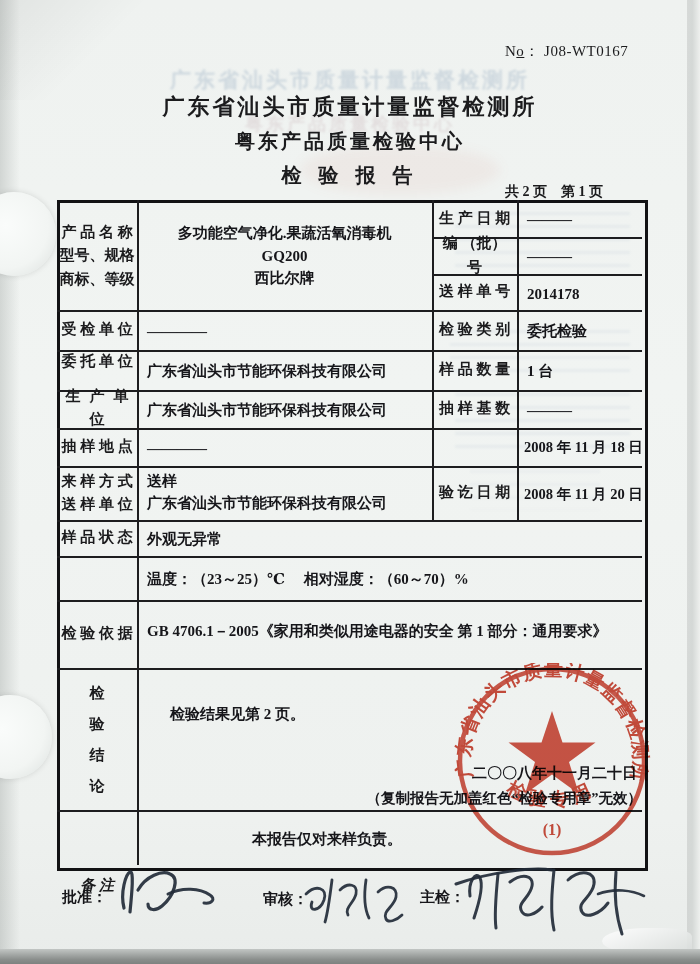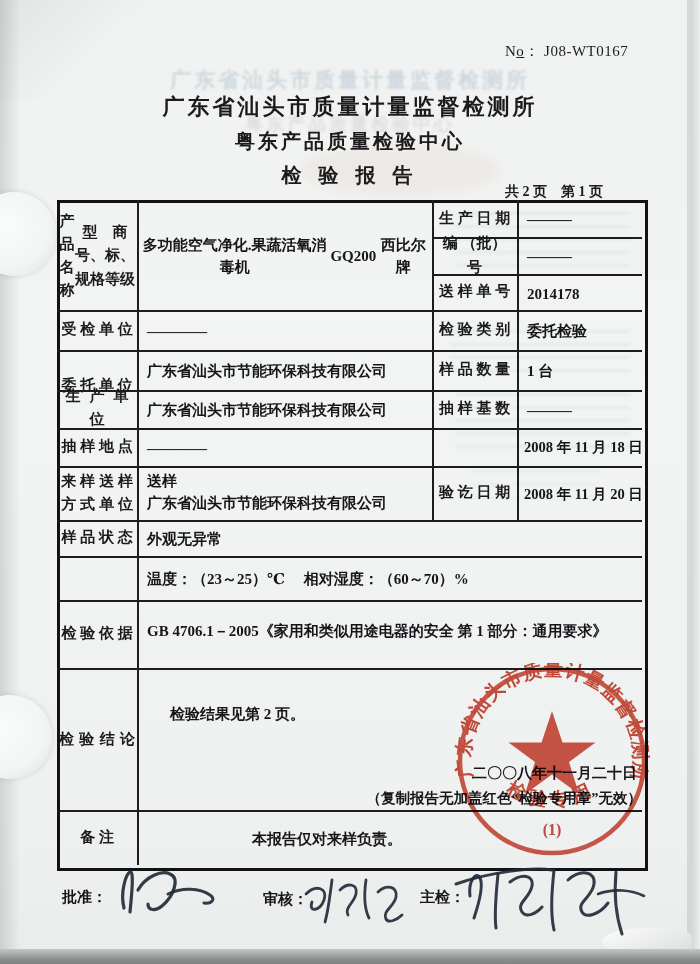--- a/index.html
+++ b/index.html
@@ -7,21 +7,21 @@
     position:relative;width:700px;height:964px;overflow:hidden;
     background:linear-gradient(180deg,#eff2f0 0%,#f1f4f2 40%,#eef1ef 85%,#e9ecea 100%);
     font-family:"Liberation Serif","DejaVu Serif",serif;color:#1b1b1d;
   }
   .abs{position:absolute;}
   .hl{position:absolute;height:1.5px;background:#1d1d1f;}
   .vl{position:absolute;width:1.5px;background:#1d1d1f;}
   .lbl{position:absolute;font-size:15px;font-weight:bold;color:#1b1b1d;
        display:flex;align-items:center;justify-content:center;text-align:center;line-height:1.55;}
   .val{position:absolute;font-size:15px;font-weight:600;color:#16161a;line-height:1.5;}
-  .ctr{display:flex;align-items:center;justify-content:center;text-align:center;}
+  .ctr{display:flex;flex-direction:column;align-items:center;justify-content:center;text-align:right;}
   .ghost{position:absolute;width:100%;text-align:center;font-weight:bold;pointer-events:none;}
   .smudge{position:absolute;opacity:.55;filter:blur(1.1px);pointer-events:none;
           background:repeating-linear-gradient(180deg,rgba(96,122,162,.13) 0 3px,rgba(96,122,162,0) 3px 13px);}
   .edgeL{position:absolute;left:0;top:0;width:20px;height:100%;
          background:linear-gradient(90deg,rgba(70,80,76,.18),rgba(70,80,76,0));}
   .hole{position:absolute;border-radius:50%;
         background:radial-gradient(circle at 40% 40%, #fafcfb 0%, #f2f5f3 60%, #e3e7e5 85%, rgba(0,0,0,.10) 100%);
         box-shadow:0 0 6px rgba(0,0,0,.12);}
   .band-bottom{position:absolute;left:0;bottom:0;width:100%;height:15px;
         background:linear-gradient(180deg,#c2c6c4,#8a8e8c 70%,#7e8280);}
@@ -98,21 +98,21 @@
 
   <div class="lbl" style="left:434px;top:200px;width:81px;height:37px;">生 产 日 期</div>
   <div class="val" style="left:527px;top:208px;">———</div>
   <div class="lbl" style="left:434px;top:237px;width:81px;height:37px;">编 （批） 号</div>
   <div class="val" style="left:527px;top:245px;">———</div>
   <div class="lbl" style="left:434px;top:274px;width:81px;height:36px;">送 样 单 号</div>
   <div class="val" style="left:527px;top:283px;">2014178</div>
 
   <div class="lbl" style="left:59px;top:310px;width:76px;height:40px;">受 检 单 位</div>
   <div class="val" style="left:147px;top:320px;">————</div>
-  <div class="lbl" style="left:59px;top:358px;width:76px;height:56px;text-align:right;">委 托 单 位</div>
+  <div class="lbl" style="left:59px;top:334px;width:76px;height:56px;text-align:right;">委 托 单 位</div>
   <div class="val" style="left:147px;top:360px;font-weight:bold;">广东省汕头市节能环保科技有限公司</div>
   <div class="lbl" style="left:59px;top:390px;width:76px;height:38px;font-family:Liberation Mono, monospace;">生 产 单 位</div>
   <div class="val" style="left:147px;top:399px;font-weight:bold;">广东省汕头市节能环保科技有限公司</div>
   <div class="lbl" style="left:59px;top:428px;width:76px;height:38px;">抽 样 地 点</div>
   <div class="val" style="left:147px;top:437px;">————</div>
 
   <div class="lbl ctr" style="left:59px;top:470px;width:76px;height:46px;">
     <span>来 样 方 式</span>
     <span>送 样 单 位</span>
   </div>
@@ -138,21 +138,21 @@
   <div class="lbl ctr" style="left:59px;top:682px;width:76px;height:116px;justify-content:space-between;">
     <span>检</span>
     <span>验</span>
     <span>结</span>
     <span>论</span>
   </div>
   <div class="val" style="left:170px;top:703px;">检验结果见第 2 页。</div>
   <div class="val" style="left:137px;top:762px;width:500px;text-align:right;font-size:15px;">二〇〇八年十一月二十日</div>
   <div class="val" style="left:137px;top:788px;width:505px;text-align:right;font-size:14.5px;">（复制报告无加盖红色“检验专用章”无效）</div>
 
-  <div class="lbl" style="left:59px;top:810px;width:76px;height:55px;">备 注</div>
+  <div class="lbl" style="left:59px;top:858px;width:76px;height:55px;font-style:italic;">备 注</div>
   <div class="val" style="left:252px;top:828px;">本报告仅对来样负责。</div>
 
   <svg class="abs stamp" style="left:452px;top:663px;" width="200" height="200" viewBox="0 0 200 200">
     <defs>
       <path id="ringPath" d="M 100,183 A 85,85 0 1 1 100.2,183" transform="rotate(-254 100 98)"></path>
       <path id="ringPathTop" d="M 22,120 A 82,82 0 1 1 178,120"></path>
       <path id="botArc" d="M 52,128 Q 100,158 148,128"></path>
     </defs>
     <circle cx="100" cy="98" r="92" fill="none" stroke="#c93a28" stroke-width="4.5" opacity=".92"></circle>
     <text font-size="19" font-weight="bold" fill="#c93a28" letter-spacing="1">

